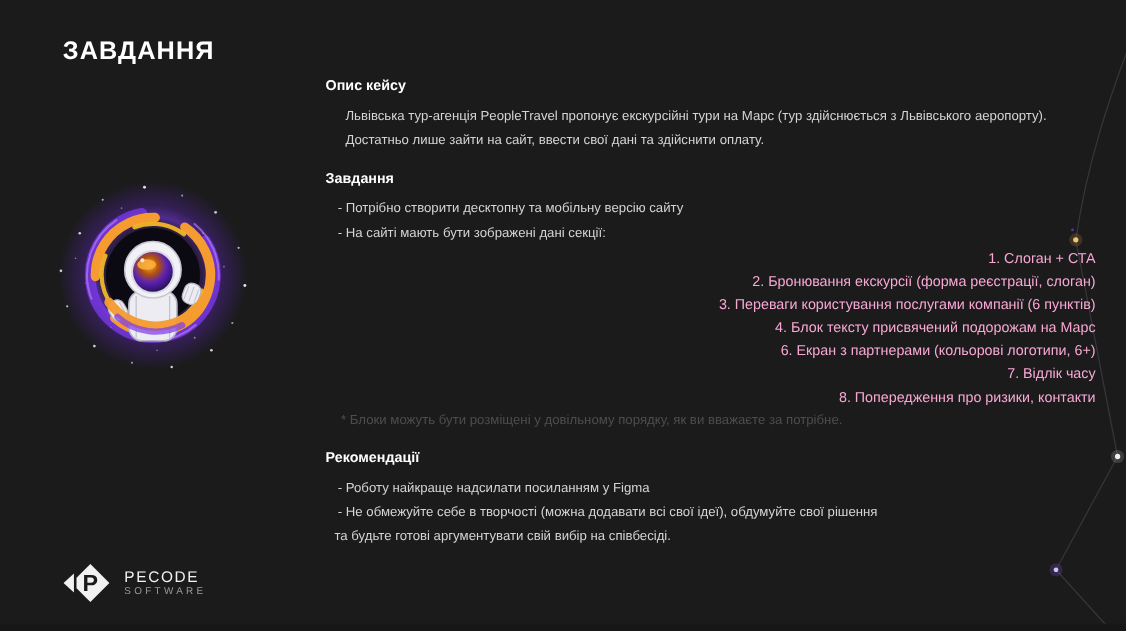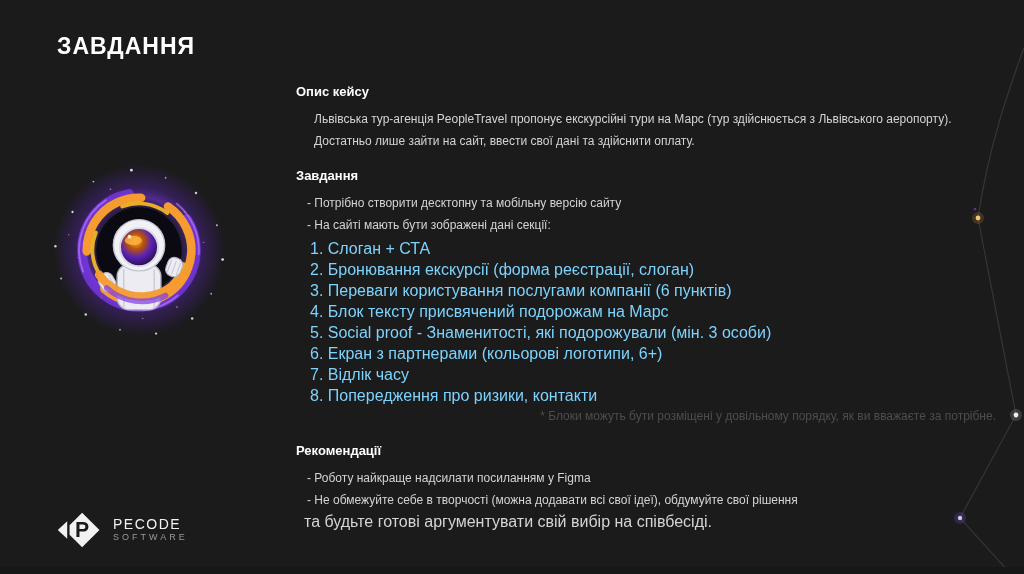--- a/index.html
+++ b/index.html
@@ -36,21 +36,21 @@
   .astronaut {
     position: absolute;
     left: 44px;
     top: 155px;
     width: 190px;
     height: 190px;
   }
   .content {
     position: absolute;
     left: 296px;
-    top: 84px;
+    top: 70px;
     width: 700px;
   }
   .section-heading {
     font-size: 13px;
     font-weight: bold;
     color: #ffffff;
     margin: 0 0 9px 0;
   }
   .body-line {
     font-size: 12px;
@@ -62,35 +62,35 @@
   .section { margin-bottom: 16px; }
   .bullet-line {
     font-size: 12px;
     line-height: 22px;
     color: #d4d4d4;
     white-space: nowrap;
     margin-left: 11px;
   }
   .numbered-list { margin: 2px 0 0 14px; }
   .numbered-item {
-    font-size: 16px;
+    font-size: 13px;
     line-height: 21px;
-    color: #7dd3fc;
-    white-space: nowrap;
+    color: #f9a8d4;
+    white-space: nowrap;
+    text-align: right;
   }
   .note-line {
     font-size: 12px;
     line-height: 21px;
     color: #4d4d4d;
     margin-left: 14px;
     white-space: nowrap;
-    text-align: right;
   }
   .continuation-line {
-    font-size: 16px;
+    font-size: 12px;
     line-height: 22px;
     color: #d4d4d4;
     padding-left: 8px;
     white-space: nowrap;
   }
   .logo {
     position: absolute;
     left: 57px;
     top: 508px;
     display: flex;
@@ -227,21 +227,20 @@
 
     <div class="section">
       <div class="section-heading">Завдання</div>
       <div class="bullet-line">- Потрібно створити десктопну та мобільну версію сайту</div>
       <div class="bullet-line">- На сайті мають бути зображені дані секції:</div>
       <div class="numbered-list">
         <div class="numbered-item">1. Слоган + СТА</div>
         <div class="numbered-item">2. Бронювання екскурсії (форма реєстрації, слоган)</div>
         <div class="numbered-item">3. Переваги користування послугами компанії (6 пунктів)</div>
         <div class="numbered-item">4. Блок тексту присвячений подорожам на Марс</div>
-        <div class="numbered-item">5. Social proof - Знаменитості, які подорожували (мін. 3 особи)</div>
         <div class="numbered-item">6. Екран з партнерами (кольорові логотипи, 6+)</div>
         <div class="numbered-item">7. Відлік часу</div>
         <div class="numbered-item">8. Попередження про ризики, контакти</div>
       </div>
       <div class="note-line">* Блоки можуть бути розміщені у довільному порядку, як ви вважаєте за потрібне.</div>
     </div>
 
     <div class="section">
       <div class="section-heading">Рекомендації</div>
       <div class="bullet-line">- Роботу найкраще надсилати посиланням у Figma</div>

